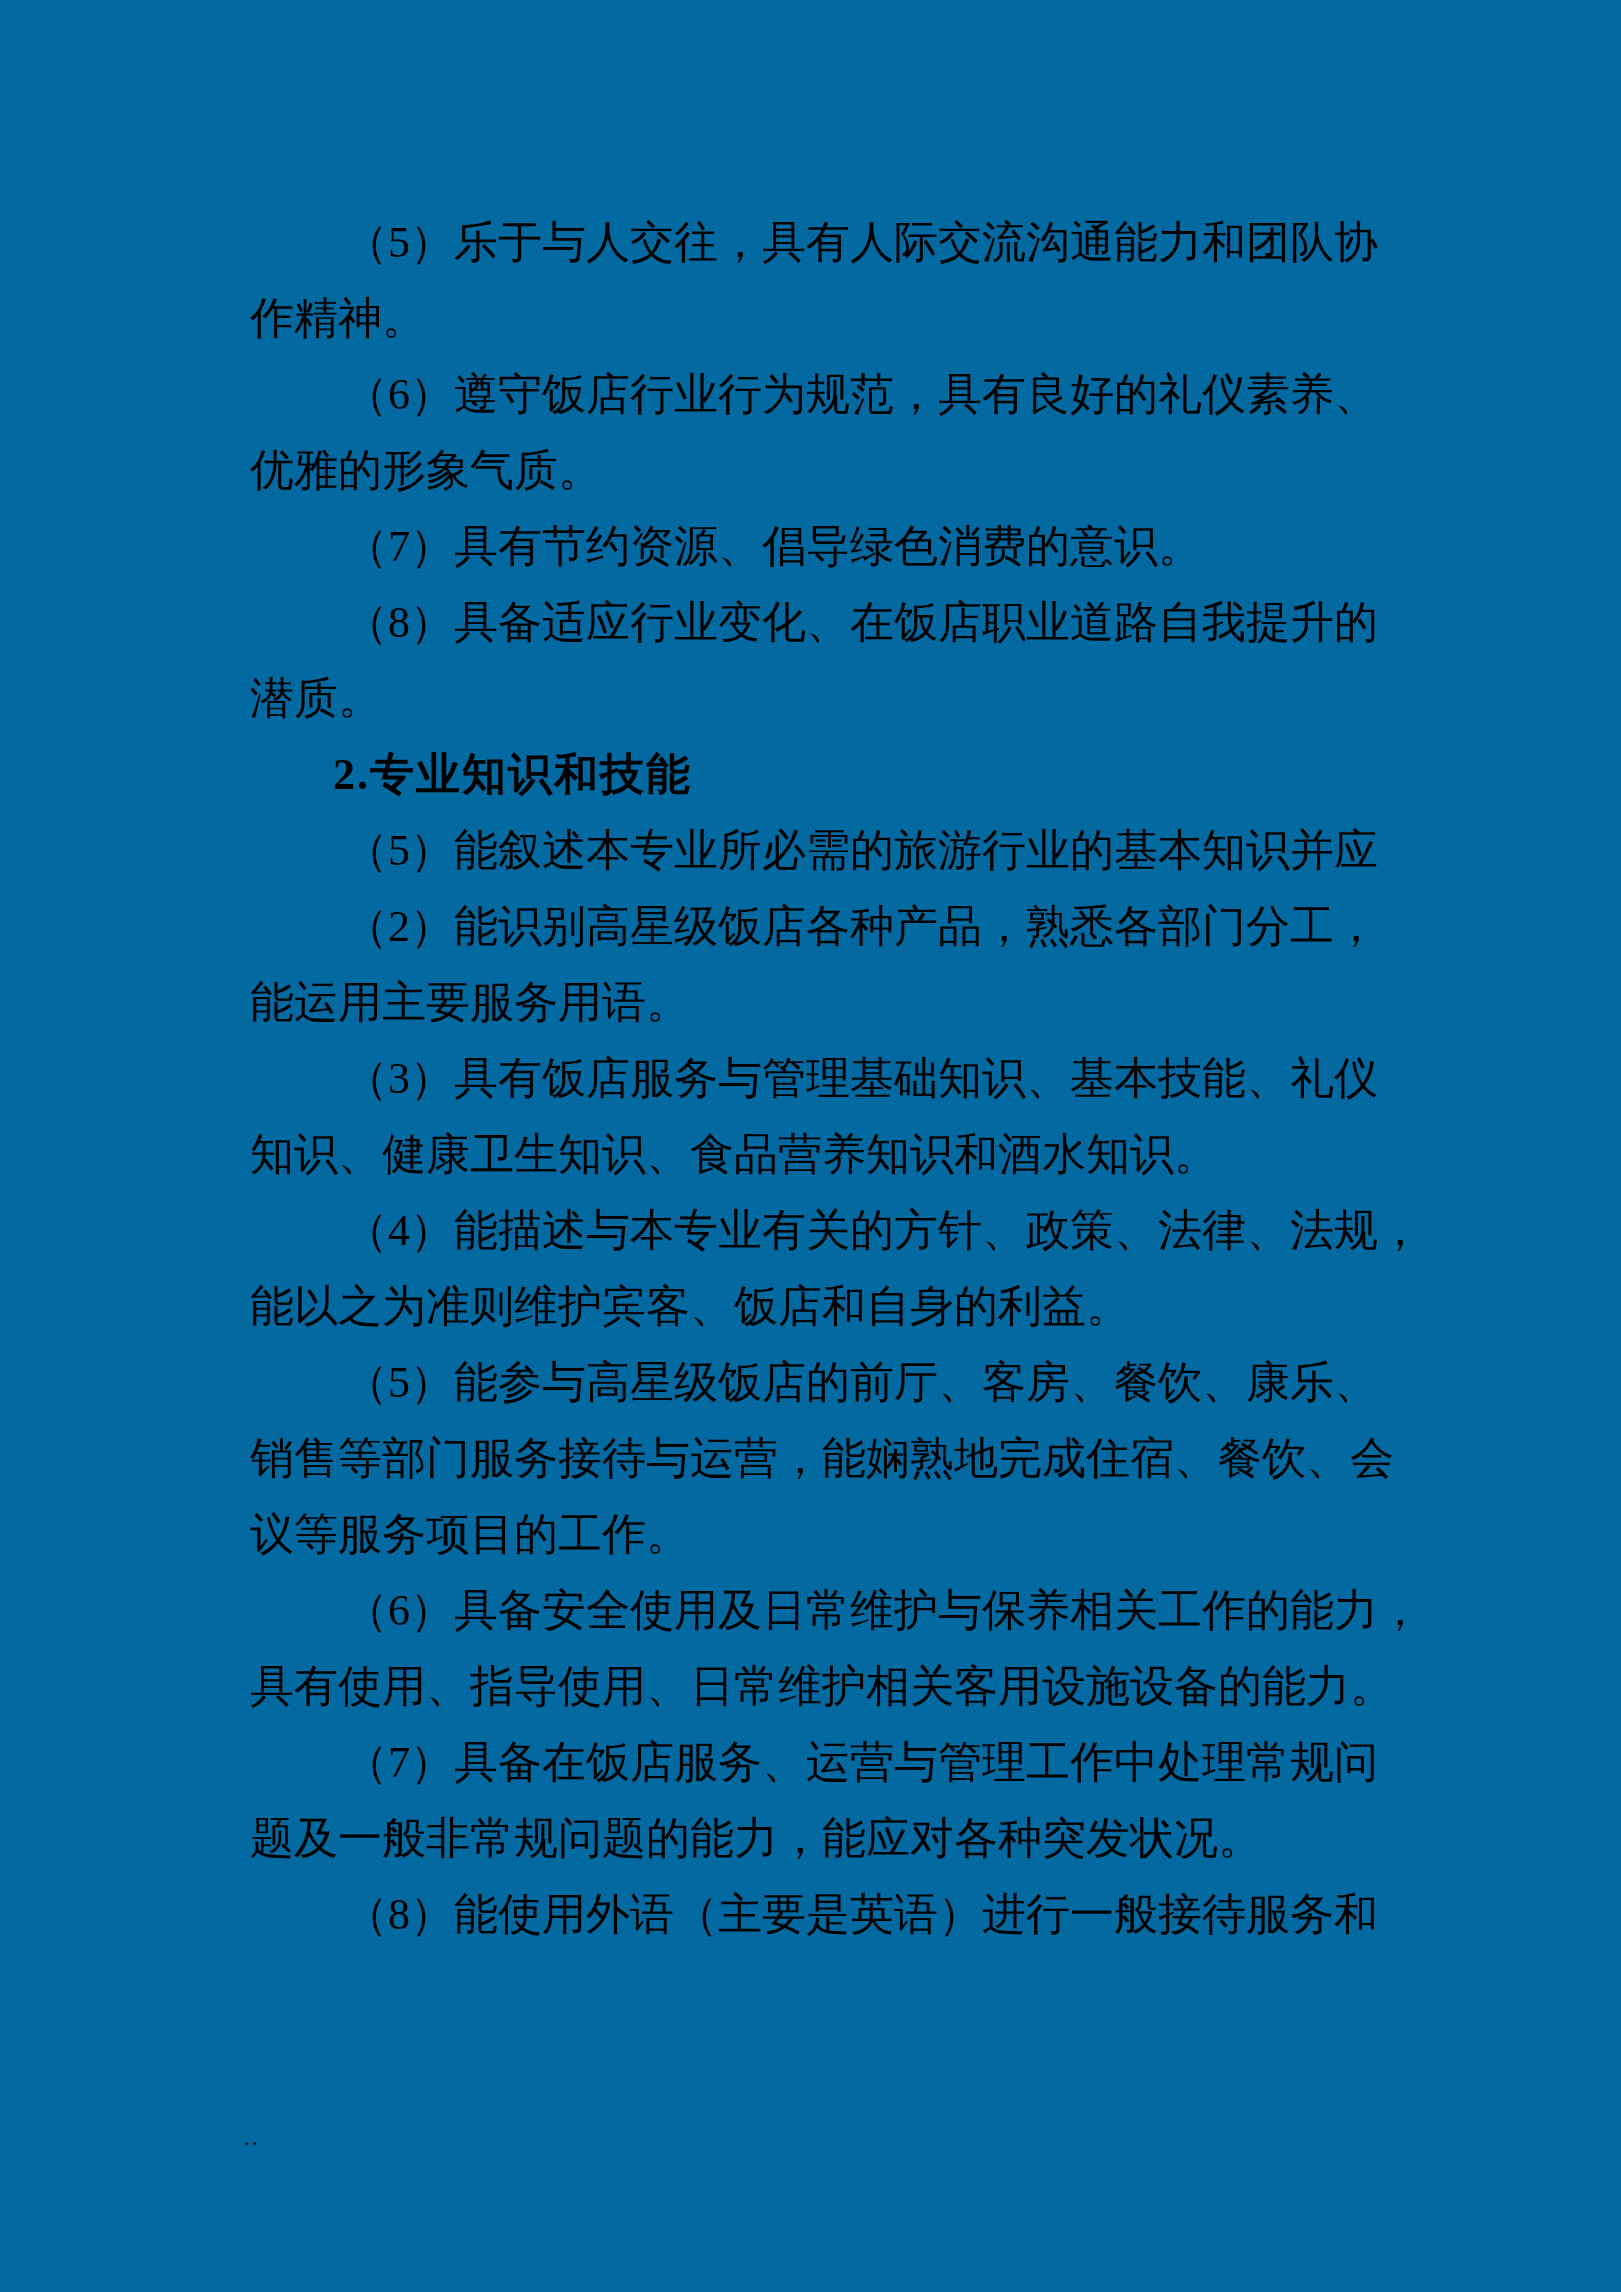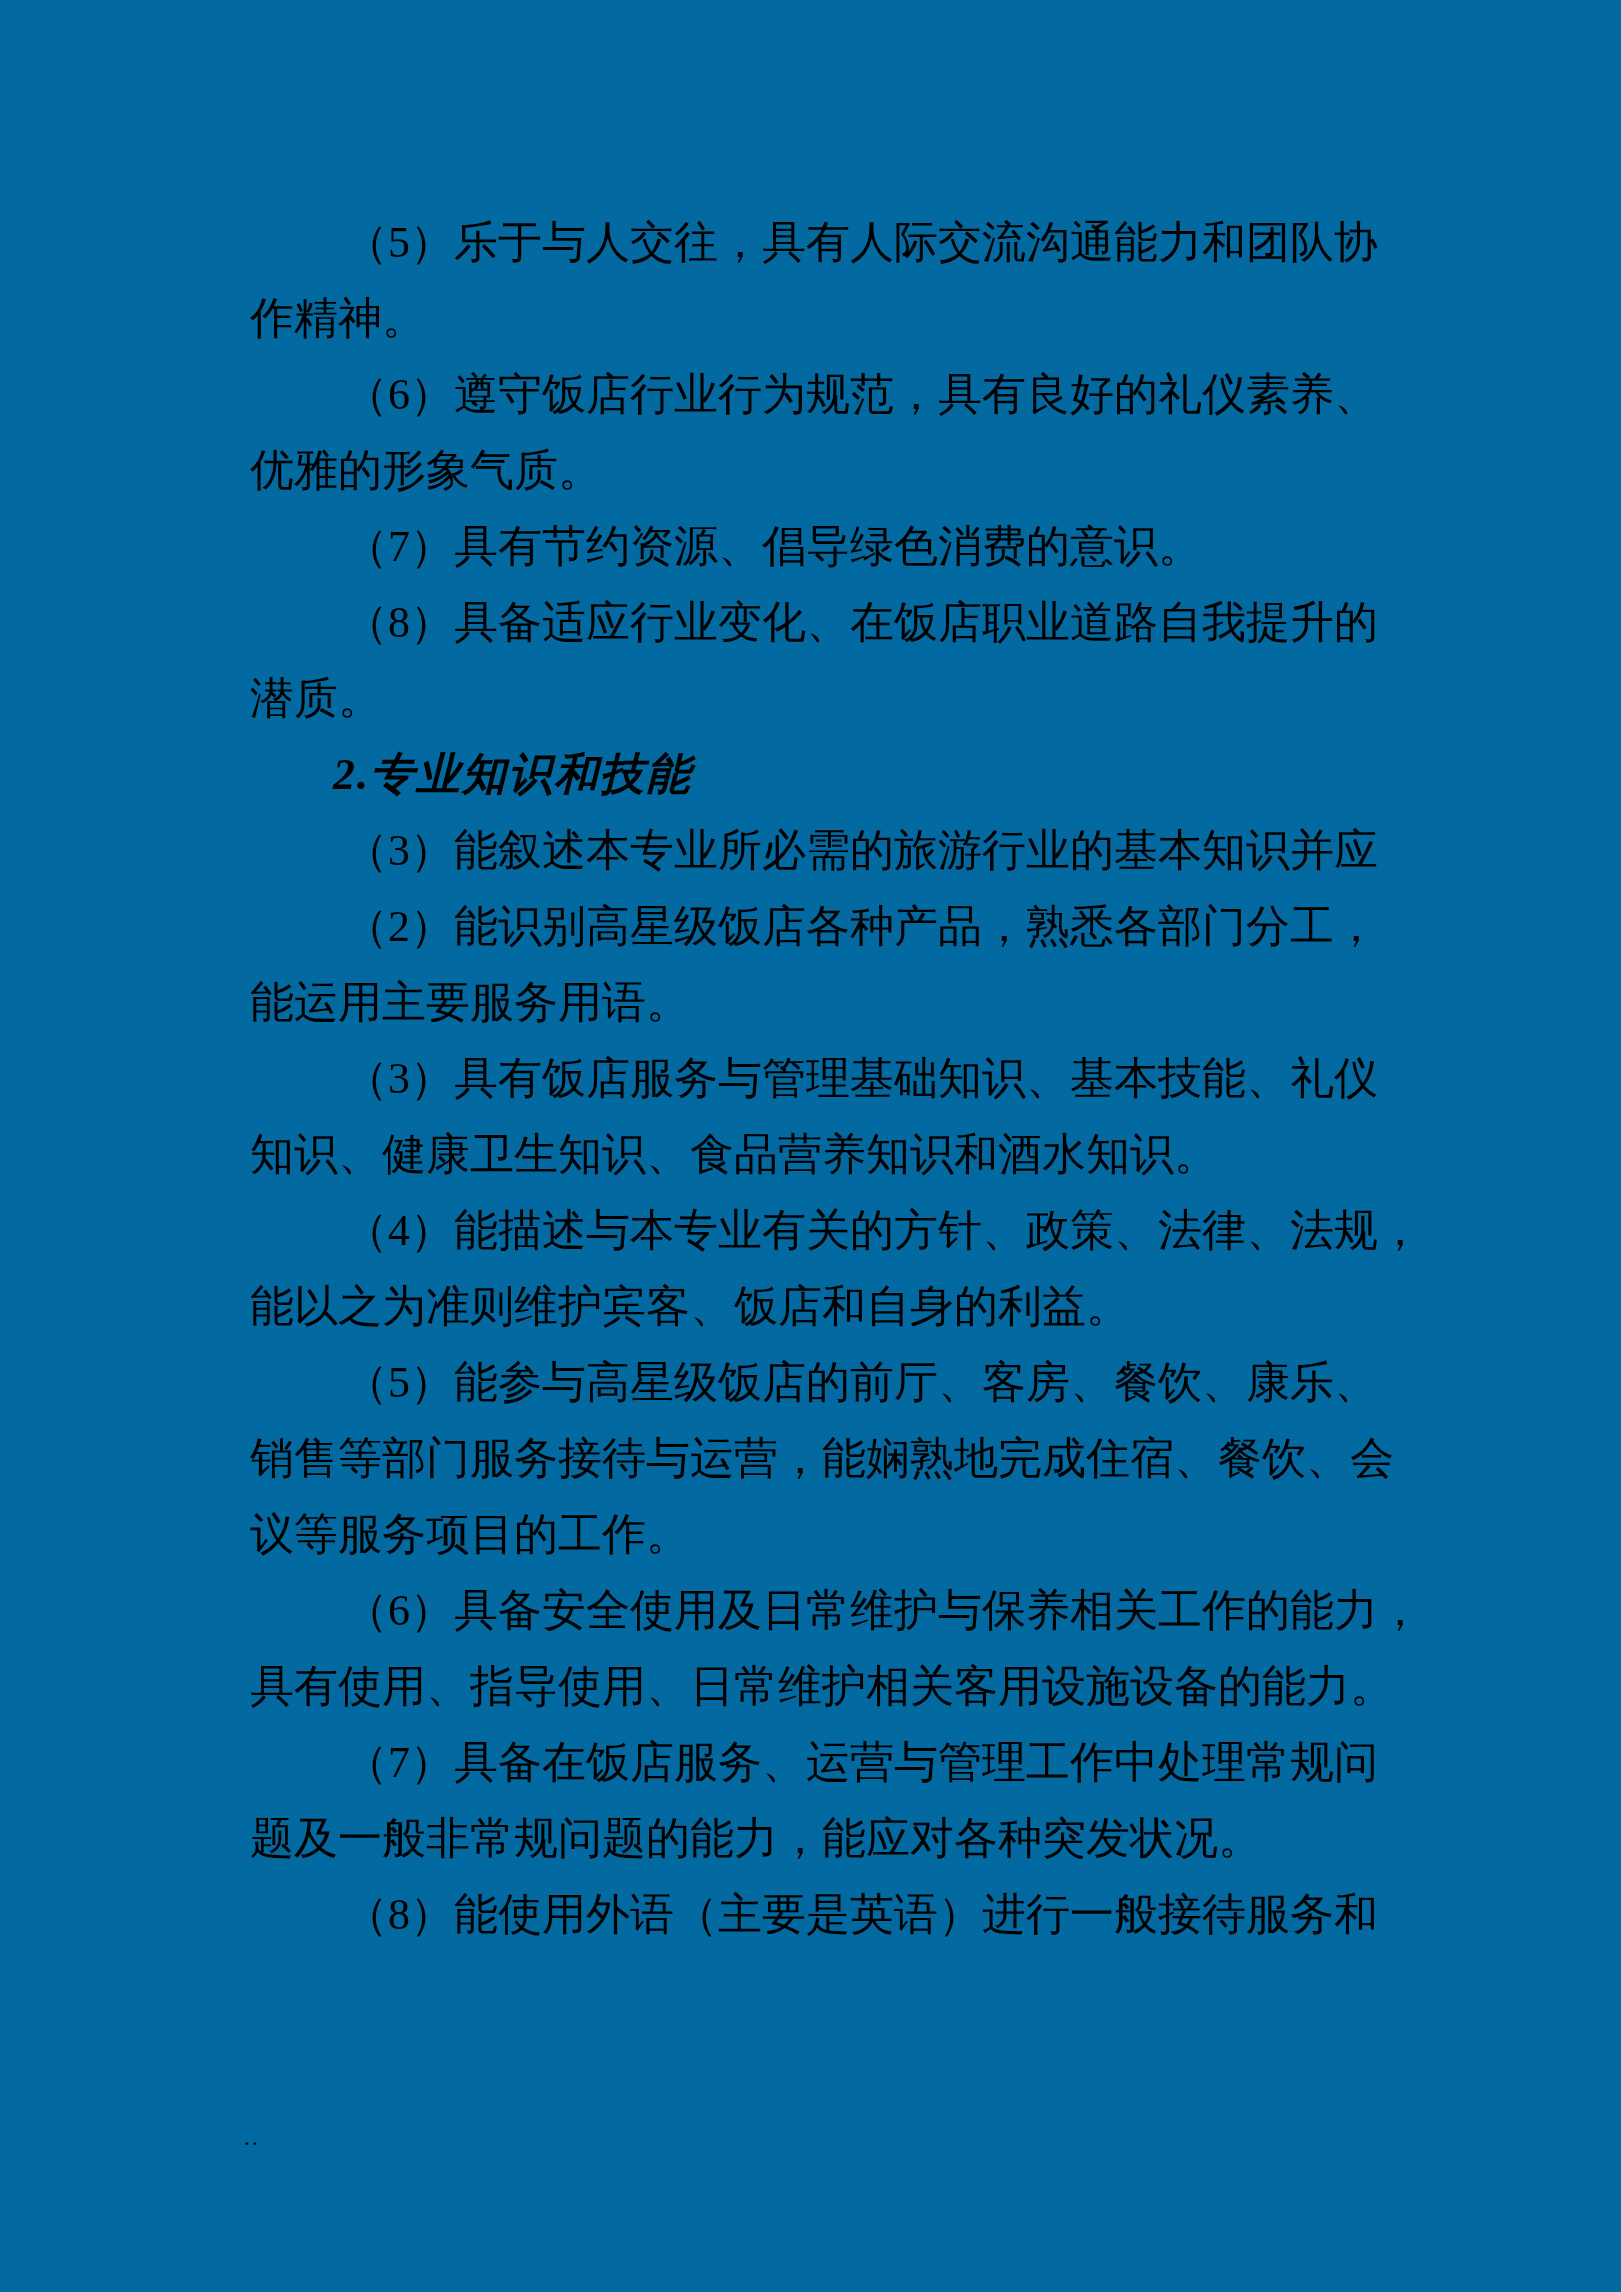--- a/index.html
+++ b/index.html
@@ -30,21 +30,20 @@
     white-space: nowrap;
     letter-spacing: 0;
   }
   .line.indent {
     text-indent: 94px;
   }
   .line.heading {
     font-weight: 700;
     text-indent: 83px;
     letter-spacing: 2px;
-    font-style: italic;
   }
   .footer-mark {
     position: absolute;
     left: 244px;
     top: 2126px;
     font-size: 23.5px;
     letter-spacing: 2px;
     line-height: 23.5px;
     font-family: "Liberation Serif", "DejaVu Serif", serif;
   }
@@ -55,21 +54,21 @@
 <div class="page">
   <div class="text-block" id="text-block">
       <div class="line indent">（5）乐于与人交往，具有人际交流沟通能力和团队协</div>
       <div class="line">作精神。</div>
       <div class="line indent">（6）遵守饭店行业行为规范，具有良好的礼仪素养、</div>
       <div class="line">优雅的形象气质。</div>
       <div class="line indent">（7）具有节约资源、倡导绿色消费的意识。</div>
       <div class="line indent">（8）具备适应行业变化、在饭店职业道路自我提升的</div>
       <div class="line">潜质。</div>
       <div class="line indent heading">2.专业知识和技能</div>
-      <div class="line indent">（3）能叙述本专业所必需的旅游行业的基本知识并应</div>
+      <div class="line indent">（5）能叙述本专业所必需的旅游行业的基本知识并应</div>
       <div class="line indent">（2）能识别高星级饭店各种产品，熟悉各部门分工，</div>
       <div class="line">能运用主要服务用语。</div>
       <div class="line indent">（3）具有饭店服务与管理基础知识、基本技能、礼仪</div>
       <div class="line">知识、健康卫生知识、食品营养知识和酒水知识。</div>
       <div class="line indent">（4）能描述与本专业有关的方针、政策、法律、法规，</div>
       <div class="line">能以之为准则维护宾客、饭店和自身的利益。</div>
       <div class="line indent">（5）能参与高星级饭店的前厅、客房、餐饮、康乐、</div>
       <div class="line">销售等部门服务接待与运营，能娴熟地完成住宿、餐饮、会</div>
       <div class="line">议等服务项目的工作。</div>
       <div class="line indent">（6）具备安全使用及日常维护与保养相关工作的能力，</div>

